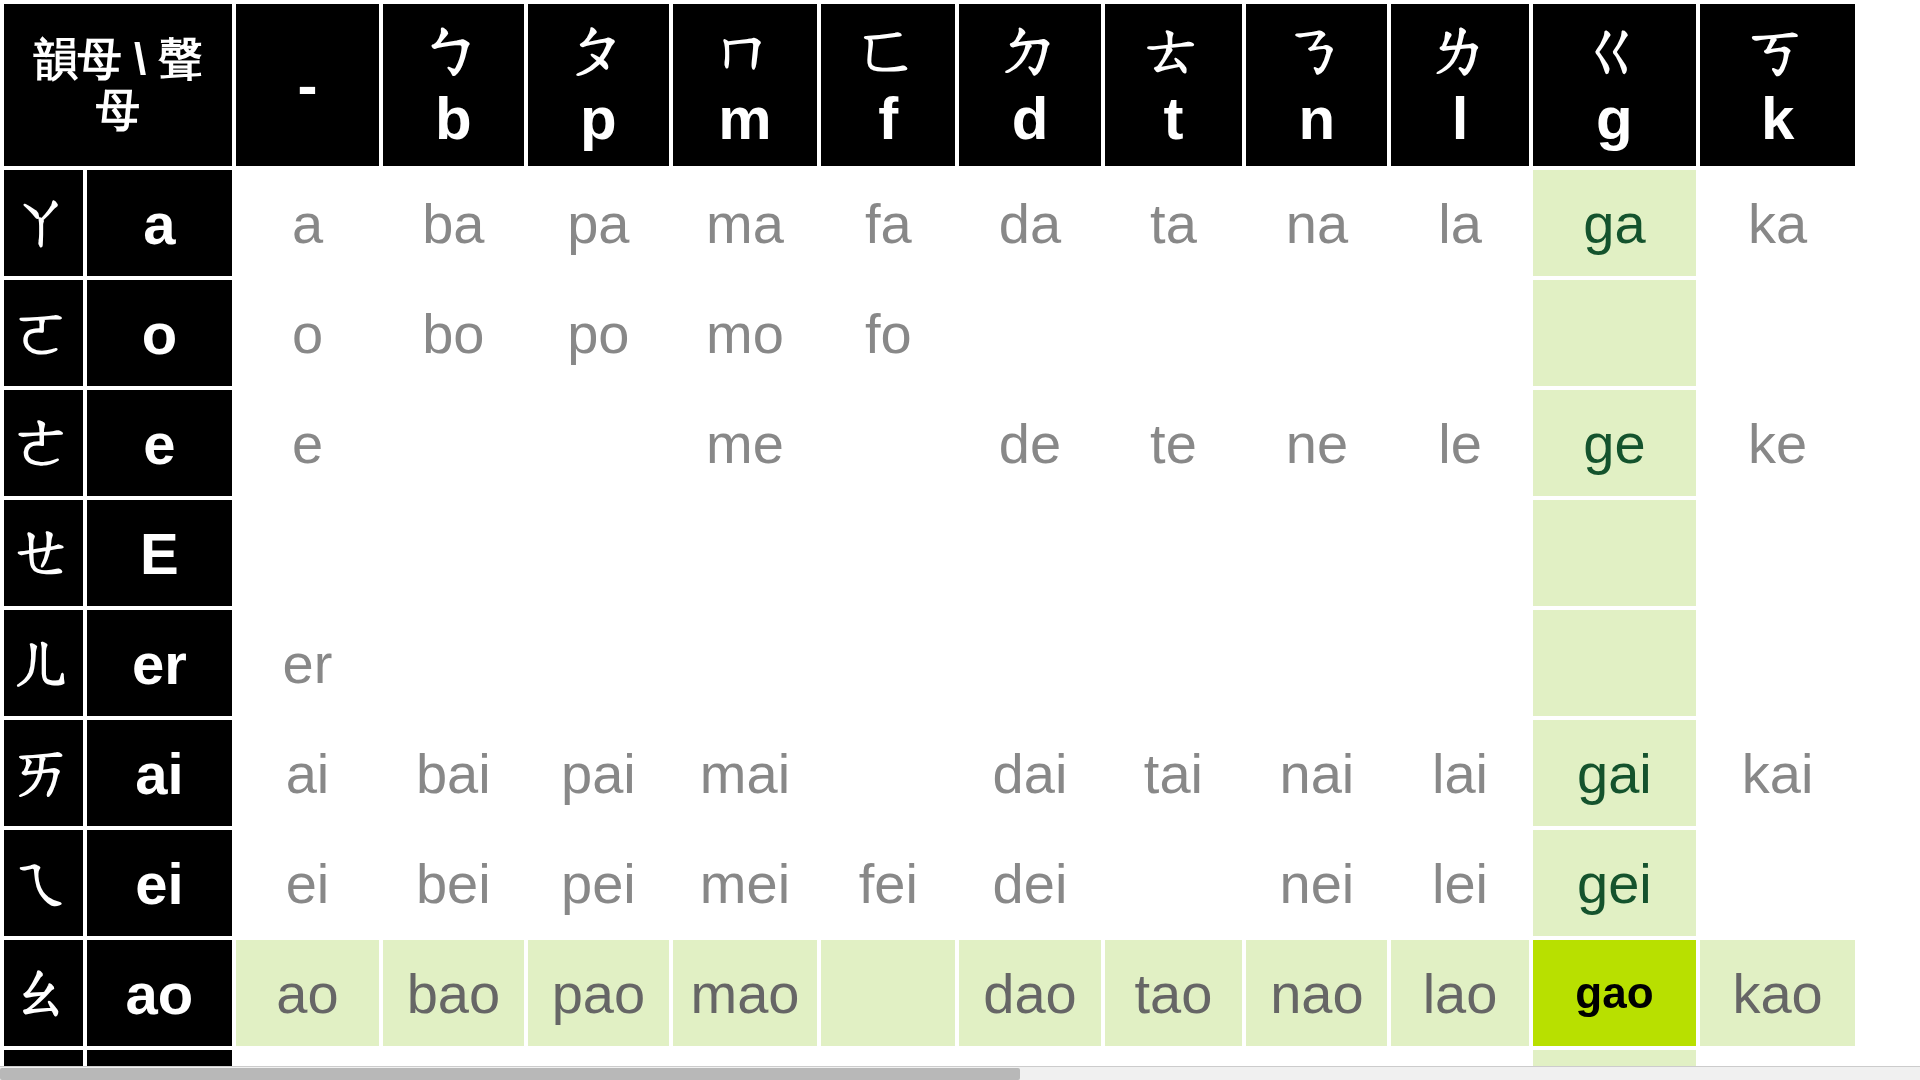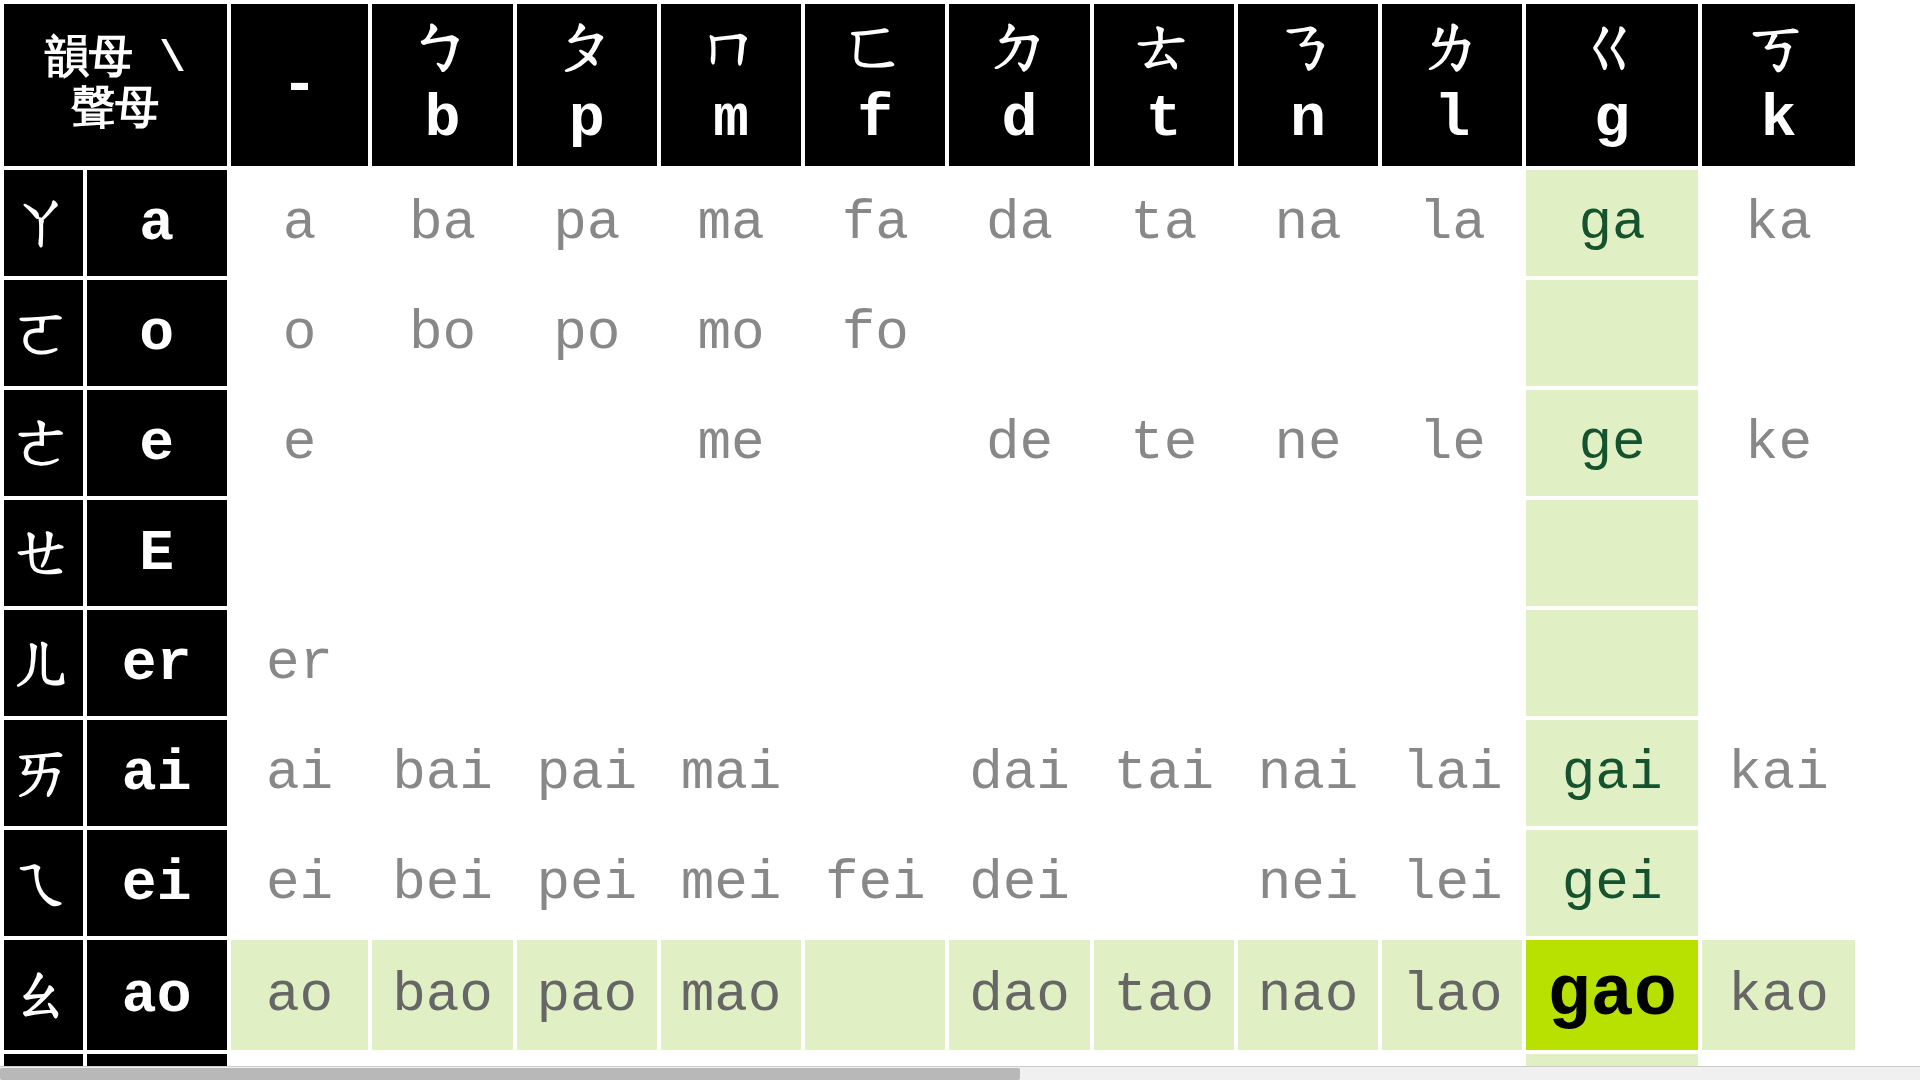--- a/index.html
+++ b/index.html
@@ -1,31 +1,31 @@
 <!DOCTYPE html>
 <html><head>
 <meta charset="utf-8">
 <style>
   * { box-sizing: border-box; margin: 0; padding: 0; }
   html, body { width: 1920px; height: 1080px; overflow: hidden; font-family: Arial, sans-serif; background: #fff; }
   .viewport { width: 1920px; height: 1080px; position: relative; }
-  .scroll-area { width: 1859px; height: 1066px; overflow: hidden; font-family: Liberation Mono, monospace; }
+  .scroll-area { width: 1859px; height: 1066px; overflow: hidden; }
   table { border-collapse: separate; border-spacing: 4px; background: #fff; table-layout: fixed; }
   th, td { text-align: center; vertical-align: middle; font-size: 56px; padding: 14px 10px; }
   th { background: #000; color: #fff; font-weight: bold; }
   th.corner { font-size: 44px; line-height: 1.15; width: 240px; }
   th.col { line-height: 1.1; }
   th.col .zh { display: block; font-size: 60px; }
   th.col .lat { display: block; font-size: 60px; font-weight: bold; margin-top: 2px; }
   th.row-zh { width: 78px; font-size: 58px; }
   th.row-lat { width: 160px; font-size: 58px; font-weight: bold; }
   td.cell { background: #fff; color: #888; font-size: 56px; white-space: nowrap; }
   td.hl-col { background: #e1f0c4; color: #14532d; }
   td.hl-row { background: #e1f0c4; color: #666; }
-  td.hl-both { background: #b8e000; color: #000; font-weight: bold; font-size: 72px; }
+  td.hl-both { background: #b8e000; color: #000; font-weight: bold; font-size: 44px; }
   .hscroll {
     position: absolute; left: 0; bottom: 0; width: 1920px; height: 14px;
     background: #f0f0f0; border-top: 1px solid #ccc;
   }
   .hscroll-thumb {
     position: absolute; left: 0; top: 1px; height: 12px; width: 1020px;
     background: #b8b8b8; border-radius: 2px;
   }
   
   th.col.w0 { width: 158px; }

